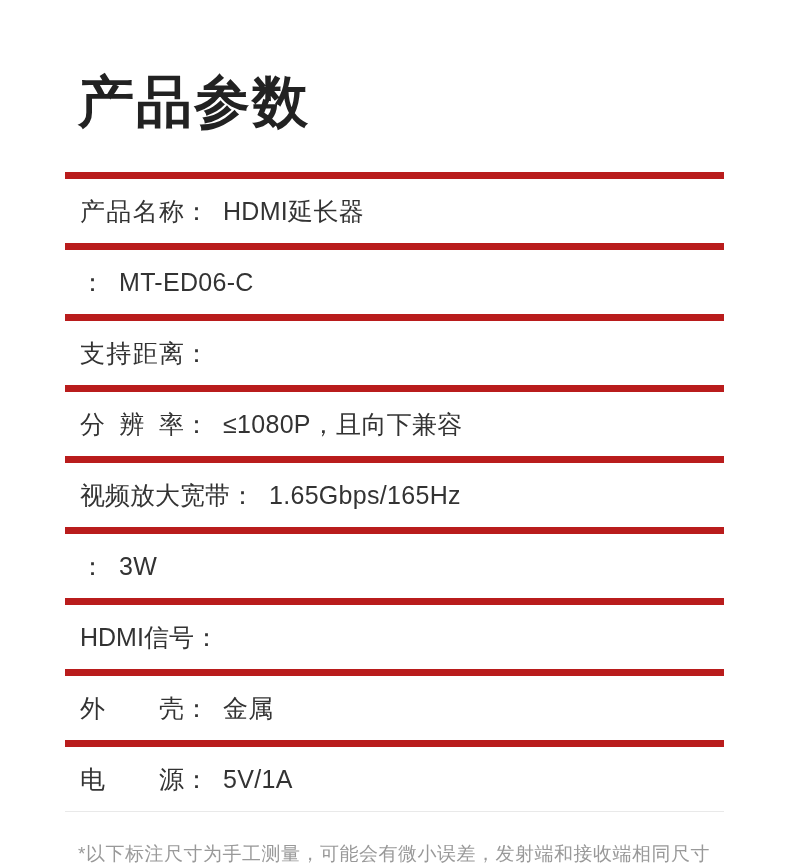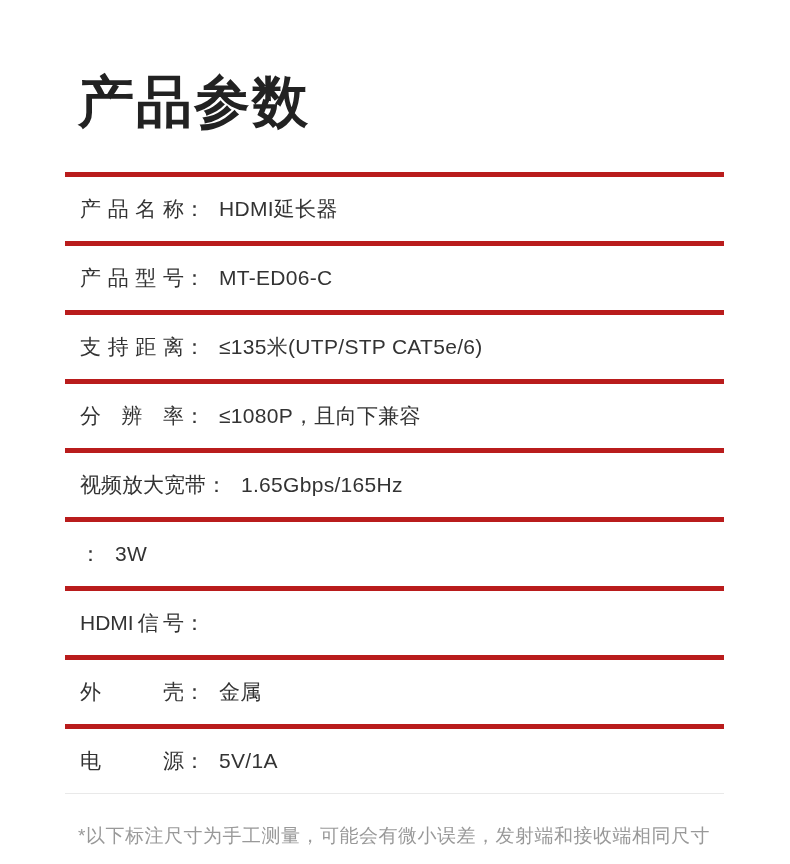--- a/index.html
+++ b/index.html
@@ -25,23 +25,23 @@
     color: #222222;
     letter-spacing: 2px;
   }
   .spec-table {
     border-bottom: 1px solid #e9e9e9;
   }
   .spec-row {
     display: flex;
     align-items: center;
     height: 64px;
-    border-top: 5px solid #b91c1c;
+    border-top: 7px solid #b91c1c;
     padding-left: 15px;
-    font-size: 21px;
+    font-size: 25px;
     color: #333333;
   }
   .spec-label {
     display: inline-block;
     min-width: 104px;
     text-align: justify;
     -moz-text-align-last: justify;
     text-align-last: justify;
     white-space: nowrap;
     color: #333333;
@@ -72,29 +72,27 @@
 
   <div class="spec-table">
 
     <div class="spec-row">
       <span class="spec-label">产品名称</span>
         <span class="spec-colon">：</span>
       <span class="spec-value">HDMI延长器</span>
     </div>
 
     <div class="spec-row">
-      <span class="spec-label">产品型号</span>
         <span class="spec-colon">：</span>
       <span class="spec-value">MT-ED06-C</span>
     </div>
 
     <div class="spec-row">
       <span class="spec-label">支持距离</span>
         <span class="spec-colon">：</span>
-      <span class="spec-value">≤135米(UTP/STP CAT5e/6)</span>
     </div>
 
     <div class="spec-row">
       <span class="spec-label">分辨率</span>
         <span class="spec-colon">：</span>
       <span class="spec-value">≤1080P，且向下兼容</span>
     </div>
 
     <div class="spec-row">
       <span class="spec-label">视频放大宽带</span>

